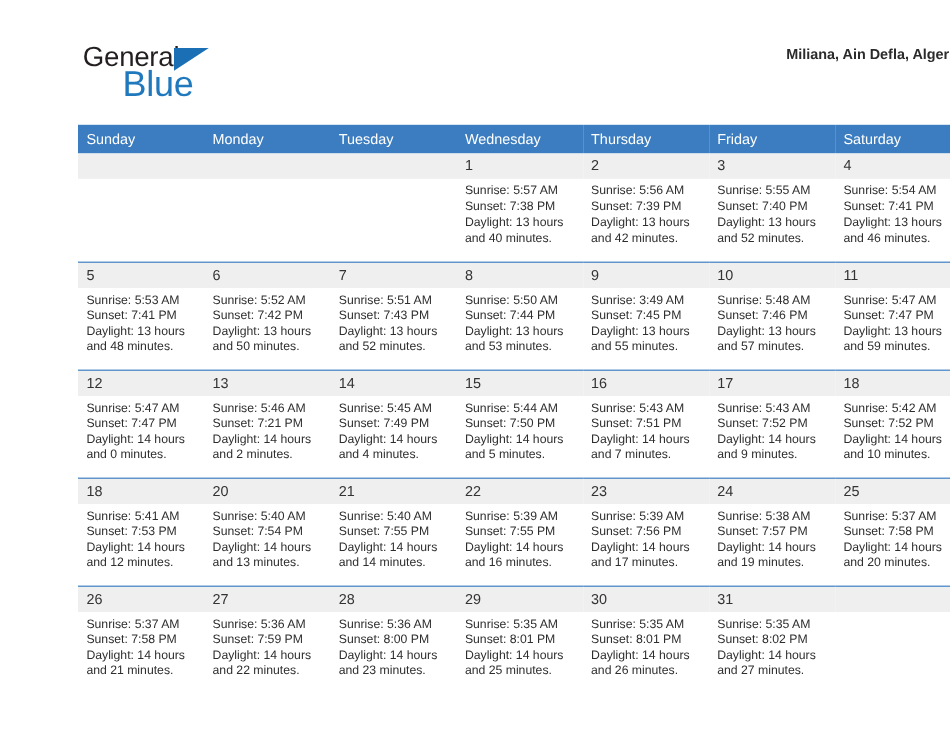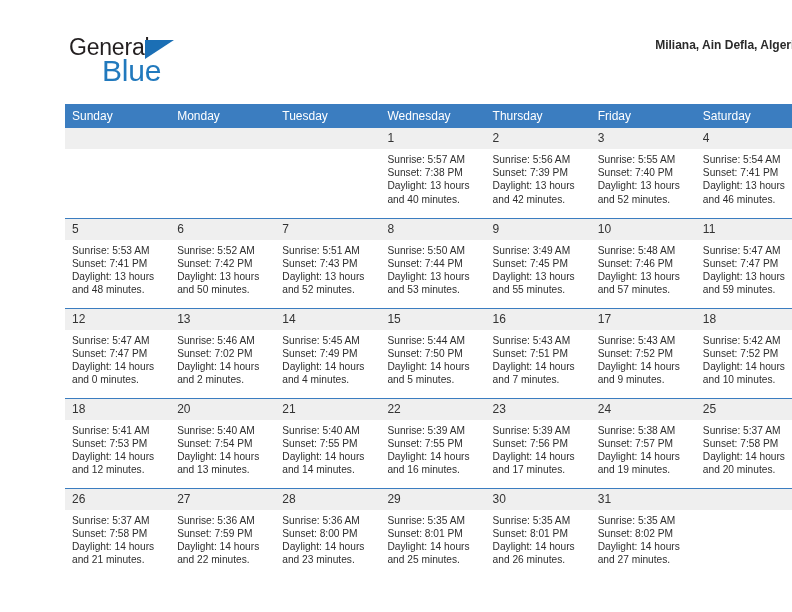--- a/index.html
+++ b/index.html
@@ -298,21 +298,21 @@
                 <div>Sunrise: 5:47 AM</div>
                 <div>Sunset: 7:47 PM</div>
                 <div>Daylight: 14 hours</div>
                 <div>and 0 minutes.</div>
               </div>
             </td>
             <td>
               <div class="daynum">13</div>
               <div class="cell-body">
                 <div>Sunrise: 5:46 AM</div>
-                <div>Sunset: 7:02 PM</div>
+                <div>Sunset: 7:21 PM</div>
                 <div>Daylight: 14 hours</div>
                 <div>and 2 minutes.</div>
               </div>
             </td>
             <td>
               <div class="daynum">14</div>
               <div class="cell-body">
                 <div>Sunrise: 5:45 AM</div>
                 <div>Sunset: 7:49 PM</div>
                 <div>Daylight: 14 hours</div>

